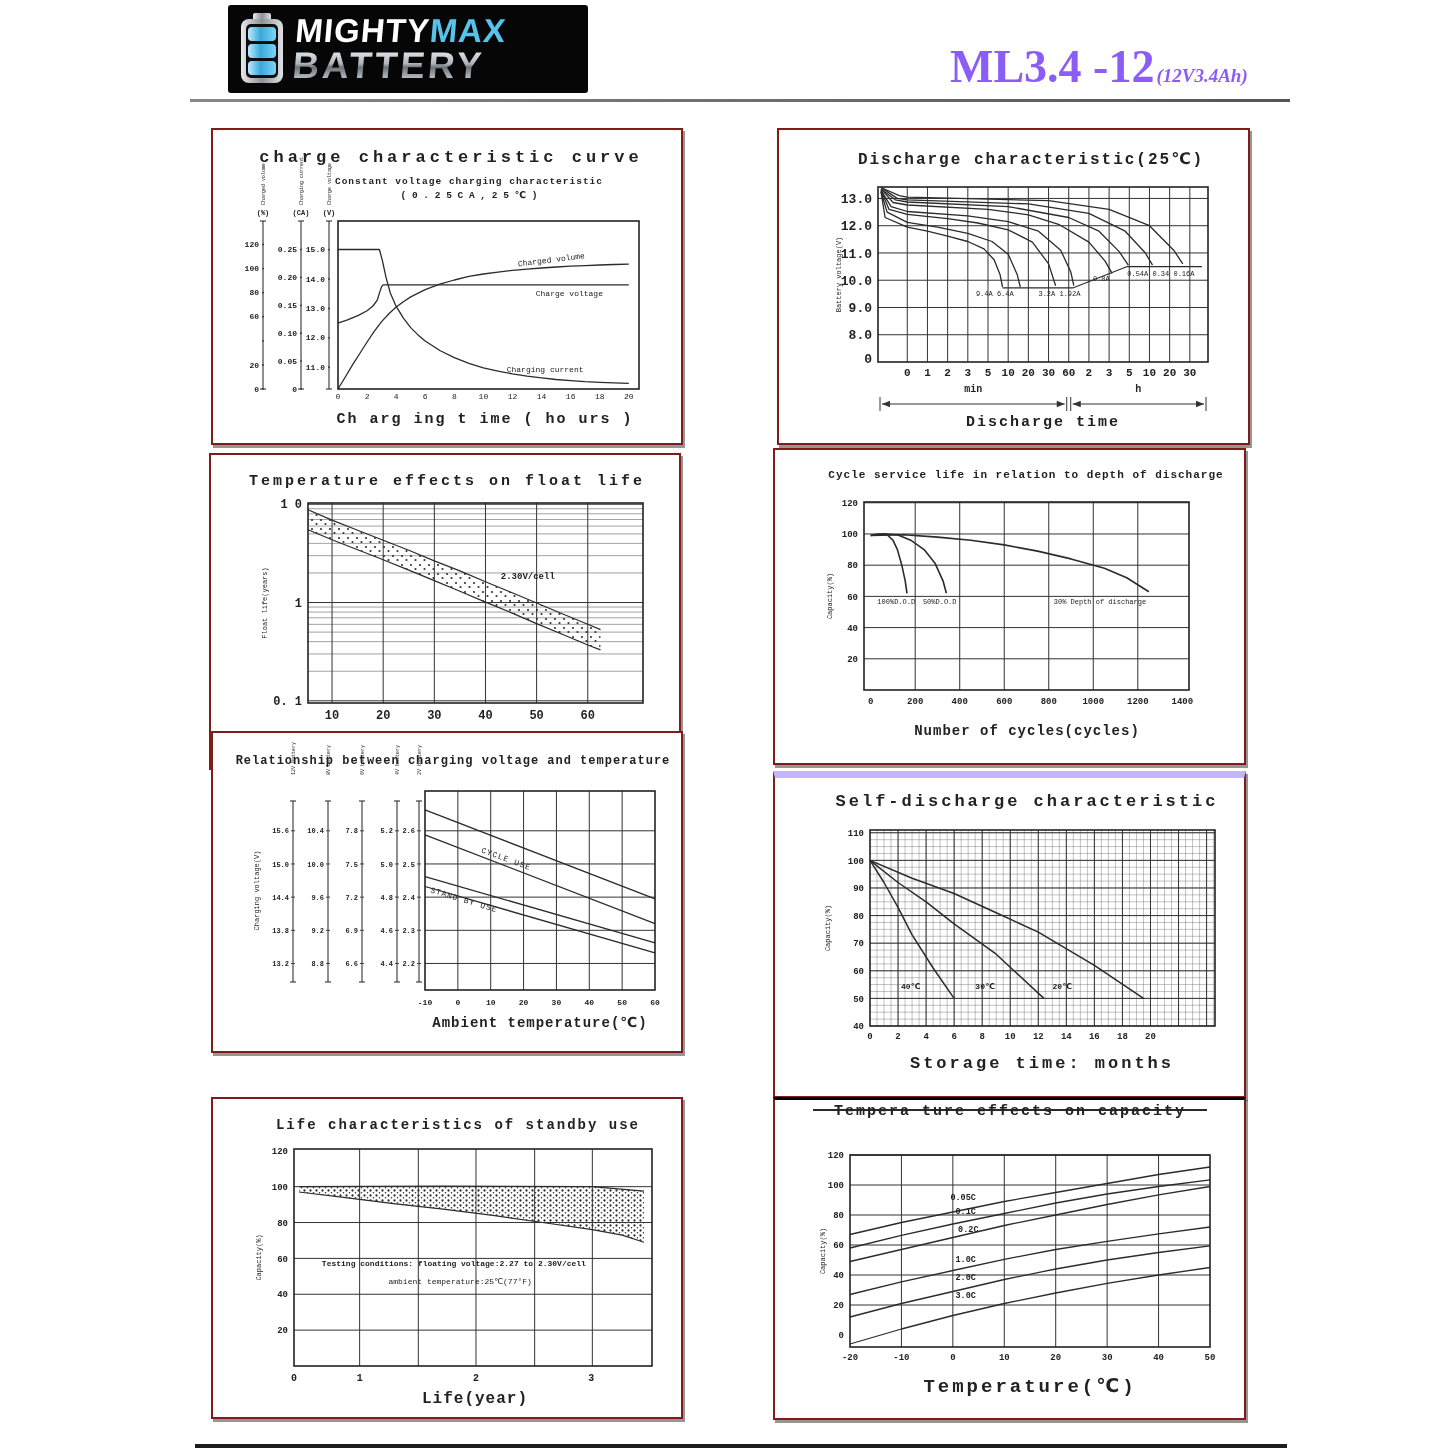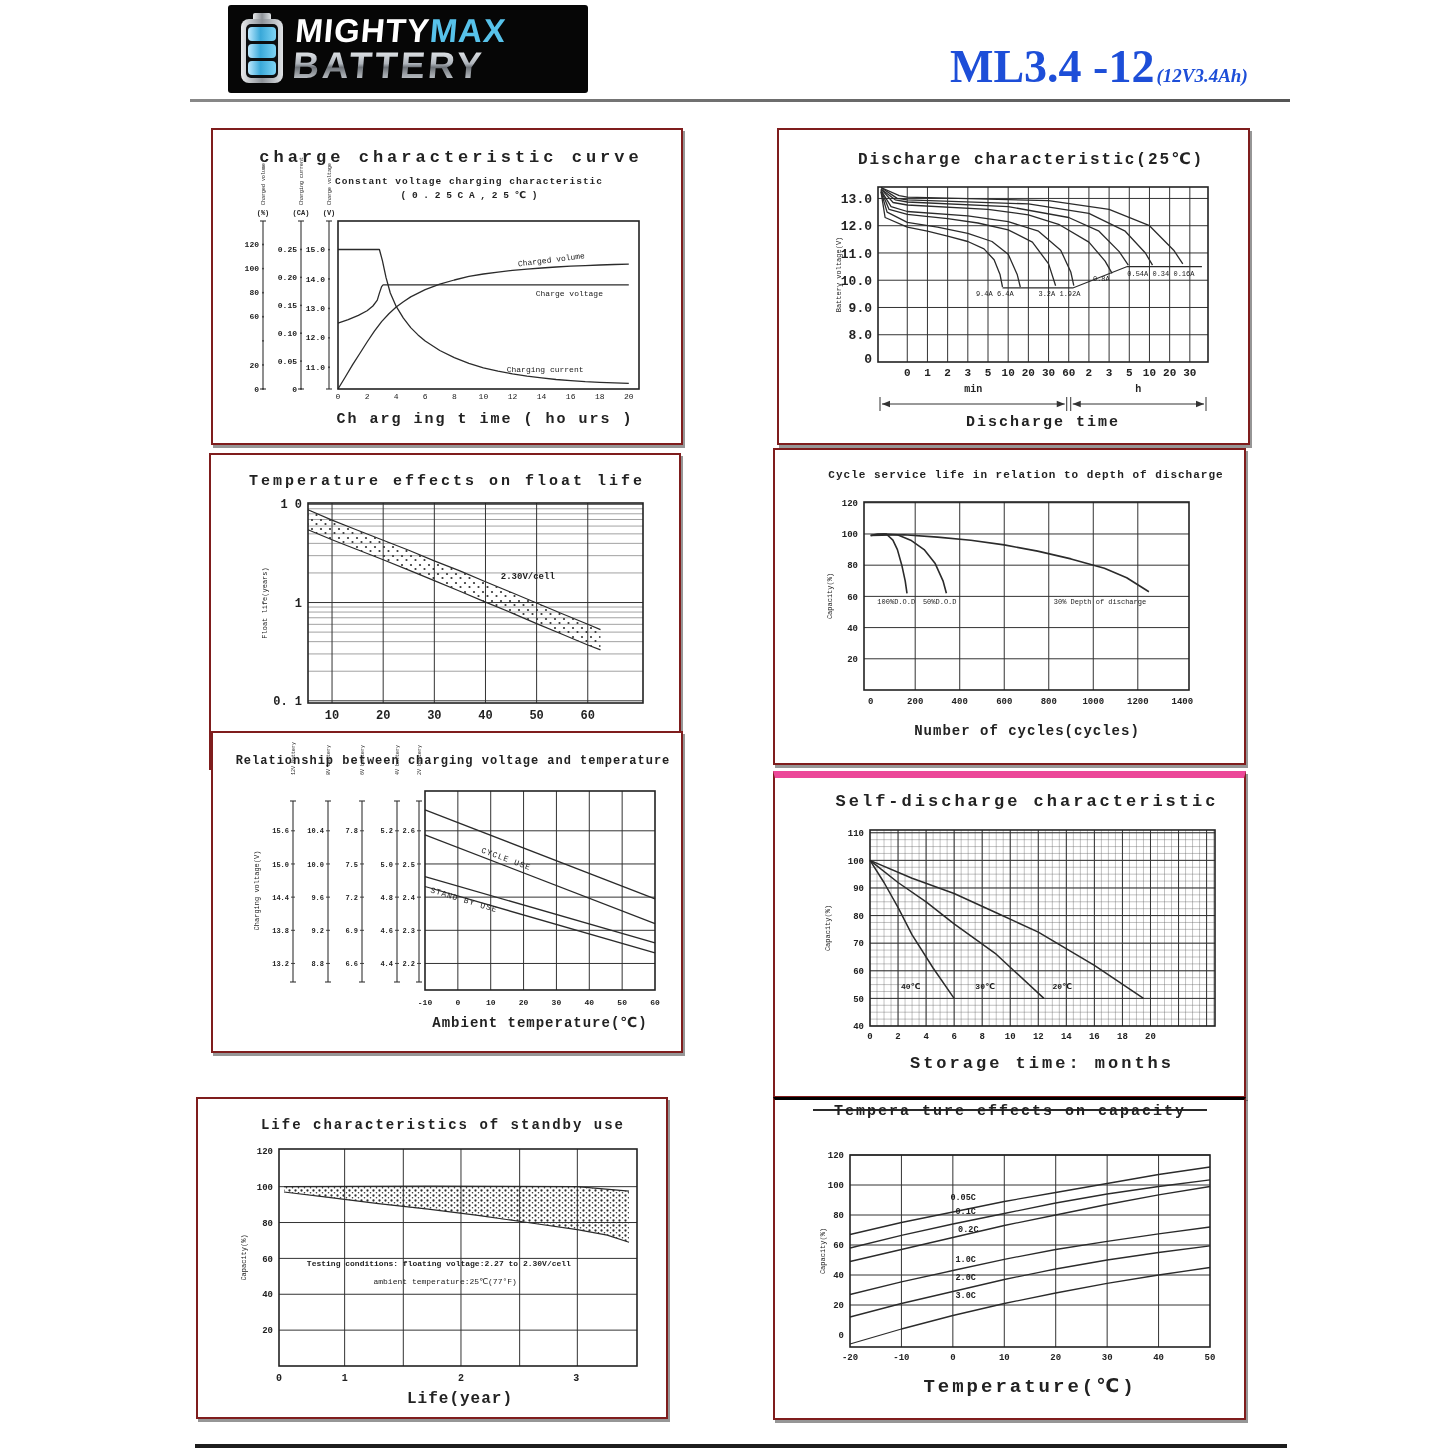--- a/index.html
+++ b/index.html
@@ -1,29 +1,29 @@
 <!DOCTYPE html>
 <html><head>
 <meta charset="utf-8">
 <style>
   html,body{margin:0;padding:0}
   body{width:1453px;height:1453px;position:relative;background:#fff;font-family:"Liberation Sans",sans-serif;overflow:hidden}
   .box{position:absolute;background:#fff;border:2px solid #7f1d1d;box-shadow:2px 3px 0 rgba(45,45,45,.5)}
-  #b5{border-top:7px solid #ec4899}
+  #b5{border-top:7px solid #c4b5fd}
   #b7{border-top:3px solid #000000}
   .box svg{display:block;width:100%;height:100%}
   svg text{fill:#222;font-family:"Liberation Mono","DejaVu Sans Mono","DejaVu Sans",monospace}
   .logo{position:absolute;left:228px;top:5px;width:360px;height:88px;background:#060606;border-radius:3px;display:flex;align-items:center;padding:0 8px;box-sizing:border-box}
   .logo-txt{transform:skewX(-5deg);margin-left:6px;line-height:1}
   .lg1{font-size:33px;font-weight:bold;letter-spacing:1px;color:#fff;font-family:"Liberation Sans",sans-serif}
   .lg1 .max{color:#57c2ea}
   .lg2{font-size:37px;font-weight:bold;letter-spacing:3px;color:#c7cbd1;font-family:"Liberation Sans",sans-serif;
        background:linear-gradient(180deg,#f4f6f8 0%,#aeb4bb 45%,#6d7278 55%,#dfe3e7 100%);
        -webkit-background-clip:text;background-clip:text;-webkit-text-fill-color:transparent}
-  .model{position:absolute;left:950px;top:40px;font-family:"Liberation Serif","DejaVu Serif",serif;font-weight:bold;font-size:46px;color:#1d4ed8;white-space:nowrap}
+  .model{position:absolute;left:950px;top:40px;font-family:"Liberation Serif","DejaVu Serif",serif;font-weight:bold;font-size:46px;color:#8b5cf6;white-space:nowrap}
   .model .spec{font-size:19px;font-style:italic;letter-spacing:0;margin-left:2px}
   .hrule{position:absolute;left:190px;top:99px;width:1100px;height:3px;background:linear-gradient(90deg,#888,#555)}
   .frule{position:absolute;left:195px;top:1444px;width:1092px;height:4px;background:#1d1d1d}
 </style>
 </head>
 <body>
 
 <div class="logo">
   <svg width="52" height="76" viewBox="0 0 48 76">
     <defs>
@@ -541,21 +541,21 @@
         <text x="89" y="223.5443661971831" text-anchor="end" font-size="9" fill="#222" font-weight="bold">50</text>
         <text x="89" y="251.15" text-anchor="end" font-size="9" fill="#222" font-weight="bold">40</text>
         <text x="135.67073170731706" y="210.73239436619718" text-anchor="middle" font-size="8" fill="#222" font-weight="bold">40℃</text>
         <text x="209.99999999999997" y="210.73239436619718" text-anchor="middle" font-size="8" fill="#222" font-weight="bold">30℃</text>
         <text x="287.1341463414634" y="210.73239436619718" text-anchor="middle" font-size="8" fill="#222" font-weight="bold">20℃</text>
         <text x="55" y="150" text-anchor="middle" font-size="7" fill="#333" transform="rotate(-90 55 150)">Capacity(%)</text>
       </g>
   </svg>
 </div>
 
-<div class="box" id="b6" style="left:196px;top:1097px;width:468px;height:318px">
+<div class="box" id="b6" style="left:211px;top:1097px;width:468px;height:318px">
   <svg viewBox="0 0 468 318">
     <text x="245" y="30" font-size="14" font-weight="bold" letter-spacing="2" text-anchor="middle">Life characteristics of standby use</text>
     <text x="262" y="304" font-size="16" font-weight="bold" letter-spacing="1" text-anchor="middle">Life(year)</text>
     <defs>
         <pattern id="dp7" width="6" height="5" patternUnits="userSpaceOnUse">
           <circle cx="1.5" cy="1.5" r="1.15" fill="#2e2e2e"></circle>
           <circle cx="4.5" cy="3.8" r="0.8" fill="#2e2e2e"></circle>
         </pattern>
       </defs>
     <g id="plot6">

